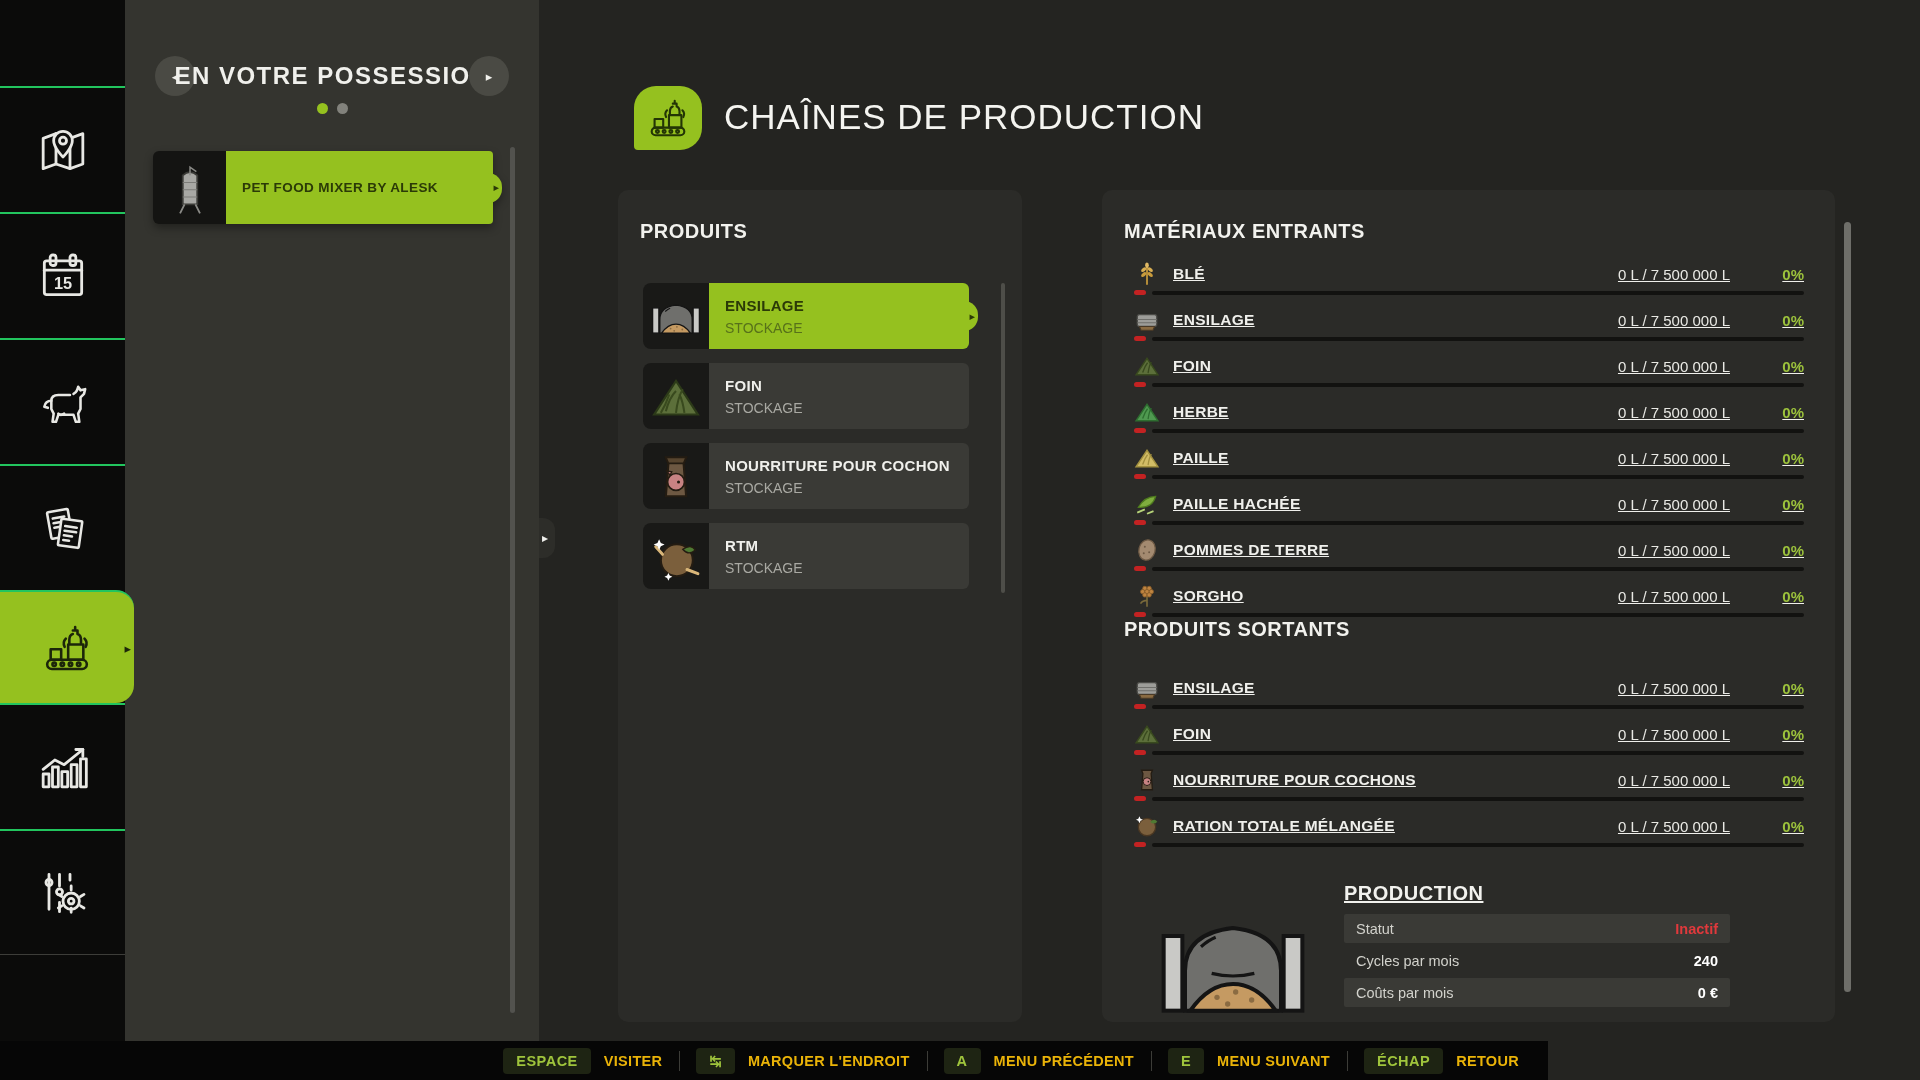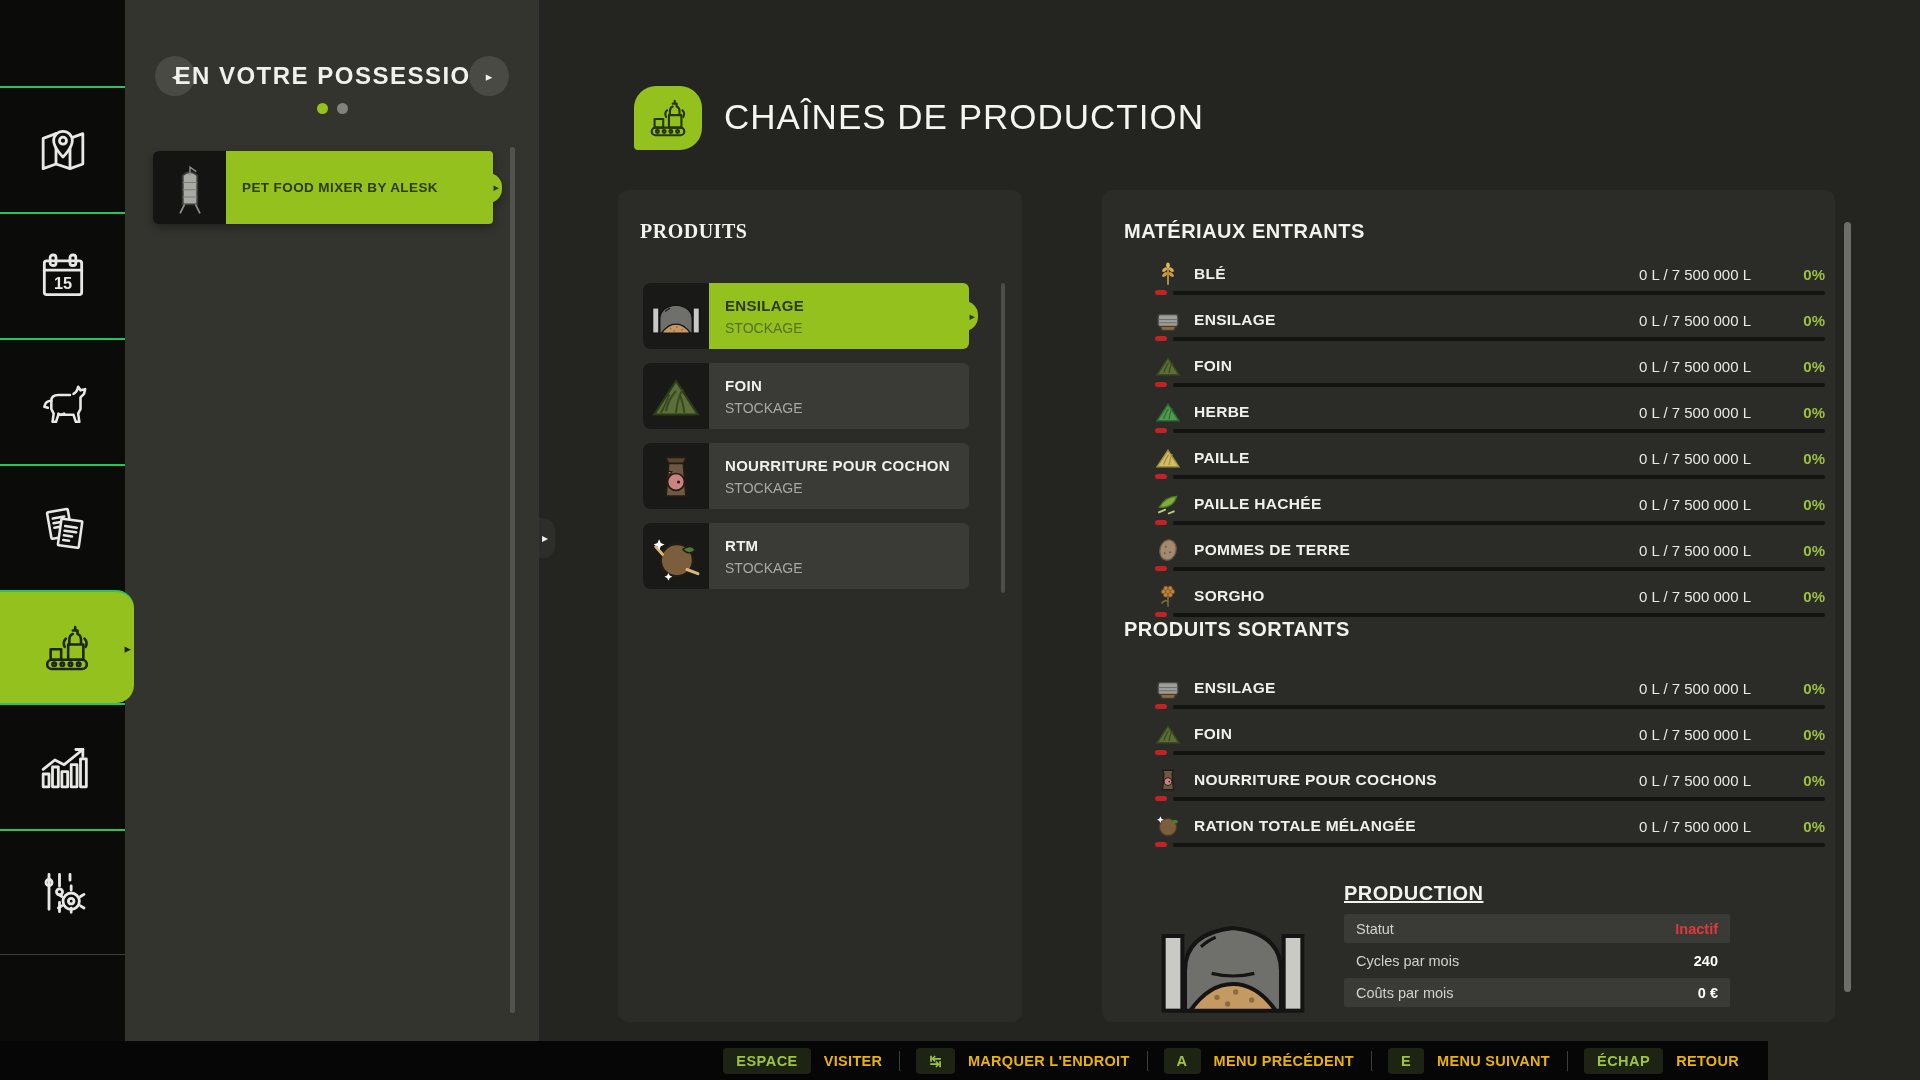--- a/index.html
+++ b/index.html
@@ -42,39 +42,39 @@
   
   #main{position:absolute;left:539px;top:0;width:1381px;height:1041px;background:var(--mainbg);}
   .divider-tab{position:absolute;left:-4px;top:518px;width:20px;height:40px;background:#2d2d29;border-radius:0 12px 12px 0;display:flex;align-items:center;justify-content:center;color:#f0f0ec;font-size:12px;cursor:pointer;}
   .page-header-icon{position:absolute;left:95px;top:86px;width:68px;height:64px;background:var(--accent);border-radius:22px 22px 22px 4px;display:flex;align-items:center;justify-content:center;color:#233505;}
   .page-header-icon svg{width:46px;height:46px;}
   .page-title{position:absolute;left:185px;top:97px;font-size:35px;font-weight:500;letter-spacing:1px;color:#f4f4f0;}
 
   
   #produits-panel{position:absolute;left:79px;top:190px;width:404px;height:832px;background:var(--panel);border-radius:10px;}
   .panel-h2{font-size:20px;font-weight:bold;letter-spacing:.5px;color:#f2f2ee;}
-  #produits-panel .panel-h2{position:absolute;left:22px;top:30px;font-family:Liberation Serif, serif;}
+  #produits-panel .panel-h2{position:absolute;left:22px;top:30px;}
   .product-list{position:absolute;left:25px;top:93px;width:326px;}
   .product-item{position:relative;display:flex;height:66px;margin-bottom:14px;cursor:pointer;}
   .p-thumb{width:66px;height:66px;background:#191917;border-radius:8px 0 0 8px;display:flex;align-items:center;justify-content:center;flex:none;}
   .p-thumb svg{width:54px;height:54px;}
   .p-body{flex:1;background:var(--itembg);border-radius:0 6px 6px 0;display:flex;flex-direction:column;justify-content:center;padding-left:16px;}
   .p-title{font-size:15px;font-weight:bold;letter-spacing:.3px;color:#f0f0ec;}
   .p-sub{font-size:14px;color:#a9a9a3;margin-top:6px;}
   .product-item.selected .p-body{background:var(--accent);}
   .product-item.selected .p-title{color:var(--accent-dark-text);}
   .product-item.selected .p-sub{color:#57711a;}
   .pl-scrollbar{position:absolute;left:383px;top:93px;width:4px;height:310px;background:#4e4e49;border-radius:2px;}
 
   
   #details-panel{position:absolute;left:563px;top:190px;width:733px;height:832px;background:var(--panel);border-radius:10px;}
   .dp-h2-inputs{position:absolute;left:22px;top:30px;}
   .dp-h2-outputs{position:absolute;left:22px;top:428px;}
   .dp-h2-production{position:absolute;left:242px;top:692px;text-decoration:underline;}
-  .mat-list{position:absolute;left:53px;width:670px;}
+  .mat-list{position:absolute;left:32px;width:670px;text-decoration:underline;}
   .mat-list.inputs{top:68px;}
   .mat-list.outputs{top:482px;}
   .mat-row{margin-bottom:9px;}
   .mat-line{display:flex;align-items:center;height:32px;}
   .m-icon{width:26px;height:26px;margin-right:13px;flex:none;}
   .m-icon svg{width:100%;height:100%;}
   .m-label{font-size:15.5px;font-weight:bold;letter-spacing:.3px;color:#f0f0ec;}
   .m-amount{margin-left:auto;font-size:15px;color:#e9e9e4;}
   .m-percent{width:58px;text-align:right;margin-left:16px;font-size:15px;font-weight:bold;color:var(--percent-green);}
   .mat-bar{display:flex;align-items:center;gap:6px;height:5px;}
@@ -84,21 +84,21 @@
   .mixer-img svg{width:100%;height:100%;}
   .prod-table{position:absolute;left:242px;top:724px;width:386px;}
   .prod-row{display:flex;align-items:center;height:29px;margin-bottom:3px;padding:0 12px;border-radius:2px;}
   .prod-row.shaded{background:#3a3a36;justify-content:space-between;}
   .prod-label{font-size:14.5px;color:#d2d2cc;}
   .prod-value{margin-left:auto;font-size:14.5px;font-weight:bold;color:#fff;}
   .prod-row.red-value .prod-value{color:var(--status-red);}
   .rp-scrollbar{position:absolute;left:1305px;top:222px;width:7px;height:770px;background:#6e6e69;border-radius:4px;}
 
   
-  #bottom-bar{position:absolute;left:0;bottom:0;width:1768px;height:39px;background:#060606;z-index:10;display:flex;justify-content:flex-end;align-items:center;padding-right:12px;}
+  #bottom-bar{position:absolute;left:0;bottom:0;width:1548px;height:39px;background:#060606;z-index:10;display:flex;justify-content:flex-end;align-items:center;padding-right:12px;}
   .hint{position:relative;display:flex;align-items:center;gap:13px;padding:0 17px;cursor:pointer;}
   .hint + .hint::before{content:'';position:absolute;left:0;top:50%;transform:translateY(-50%);width:1px;height:20px;background:#3c3c38;}
   .key{background:#1e2413;color:#9fc43c;font-weight:bold;font-size:14.5px;letter-spacing:.5px;padding:5px 13px;border-radius:4px;}
   .hlabel{color:#eab308;font-weight:bold;font-size:14.5px;letter-spacing:.3px;}
 </style>
 </head>
 <body>
 
 <nav id="sidebar">
   <div class="side-spacer"></div>

